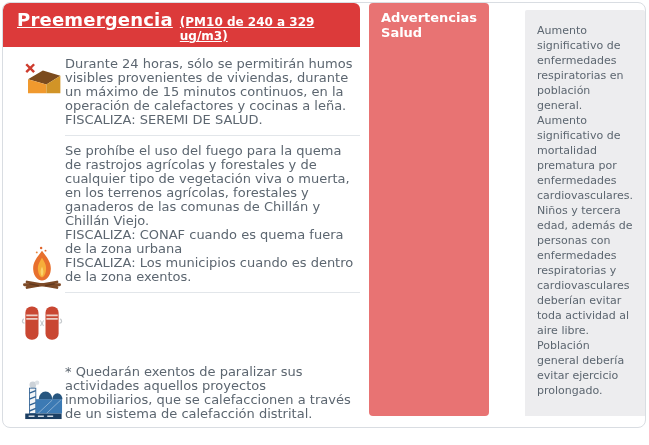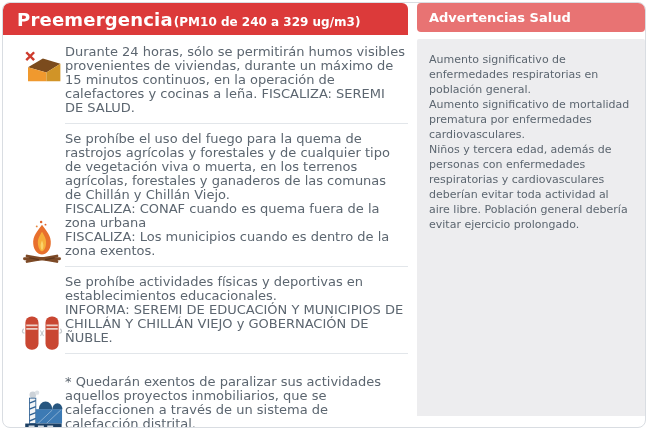--- a/index.html
+++ b/index.html
@@ -6,37 +6,38 @@
   html, body { width: 649px; height: 445px; background: #ffffff; font-family: "DejaVu Sans", "Liberation Sans", sans-serif; }
   .card {
     position: absolute; left: 2px; top: 2px; width: 644px; height: 426px;
     border: 1px solid #d9dde2; border-radius: 8px; background: #ffffff;
     display: flex; overflow: hidden;
   }
   
   .left-panel { width: 405px; display: flex; flex-direction: column; }
   .left-header {
     background: #dc3a3a; color: #ffffff; border-radius: 6px 6px 0 0;
-    padding: 6px 14px 7px 14px; display: flex; align-items: baseline; gap: 1px;
+    padding: 6px 14px 7px 14px; display: flex; align-items: baseline; gap: 7px;
     min-height: 32px;
+    text-decoration: underline;
   }
   .left-title { font-size: 18px; font-weight: bold; letter-spacing: 0.2px; }
   .left-subtitle { font-size: 12px; font-weight: bold; }
   .left-body { flex: 1; padding: 10px 0 6px 0; color: #5c6670; font-size: 13px; line-height: 14px; }
   .section { display: flex; }
   .icon-cell { width: 62px; padding: 3px 0 0 18px; flex: none; }
   .text-cell { flex: 1; padding-right: 3px; }
   .section.divided .text-cell { border-bottom: 1px solid #e2e6ea; padding-bottom: 8px; }
   .section + .section { margin-top: 8px; align-items: flex-end; }
   .text-cell p { margin: 0; }
   .footnote { margin-top: 13px !important; }
   
   .panel-gap { width: 9px; flex: none; }
   
-  .right-panel { flex: 1; display: flex; flex-direction: column; padding-bottom: 11px; }
+  .right-panel { flex: 1; display: flex; flex-direction: row; padding-bottom: 11px; gap: 36px; }
   .right-header {
     background: #e87373; color: #ffffff; border-radius: 4px;
     padding: 7px 12px; font-size: 13px; font-weight: bold; min-height: 29px;
   }
   .right-body {
     flex: 1; margin-top: 7px; background: #ededef; border-radius: 2px 2px 0 0;
     padding: 13px 12px; color: #5c6670; font-size: 11px; line-height: 15px;
   }
   .right-body p { margin: 0; }
   .icon-svg { display: block; }
@@ -104,24 +105,20 @@
             <rect x="5" y="2" width="15" height="38" rx="7" fill="#c94732"></rect>
             <rect x="28" y="2" width="15" height="38" rx="7" fill="#c94732"></rect>
             <g stroke="#eccfc6" stroke-width="2">
               <line x1="6" y1="12" x2="19" y2="12"></line>
               <line x1="6" y1="16" x2="19" y2="16"></line>
               <line x1="29" y1="12" x2="42" y2="12"></line>
               <line x1="29" y1="16" x2="42" y2="16"></line>
             </g>
           </svg>
         </div>
-        <div class="text-cell">
-          <p>Se prohíbe actividades físicas y deportivas en establecimientos educacionales.</p>
-          <p>INFORMA: SEREMI DE EDUCACIÓN Y MUNICIPIOS DE CHILLÁN Y CHILLÁN VIEJO y GOBERNACIÓN DE ÑUBLE.</p>
-        </div>
       </div>
 
       <div class="section">
         <div class="icon-cell">
           <svg class="icon-svg" width="44" height="42" viewBox="0 0 52 48">
             <circle cx="14" cy="6" r="4" fill="#ccd2d8"></circle>
             <circle cx="19" cy="3.5" r="2.6" fill="#dde1e5"></circle>
             <rect x="10" y="10" width="7.5" height="30" fill="#f1f4f7" stroke="#2e6092" stroke-width="1"></rect>
             <g stroke="#2e6092" stroke-width="1.6">
               <line x1="10" y1="16" x2="17.5" y2="13"></line>

